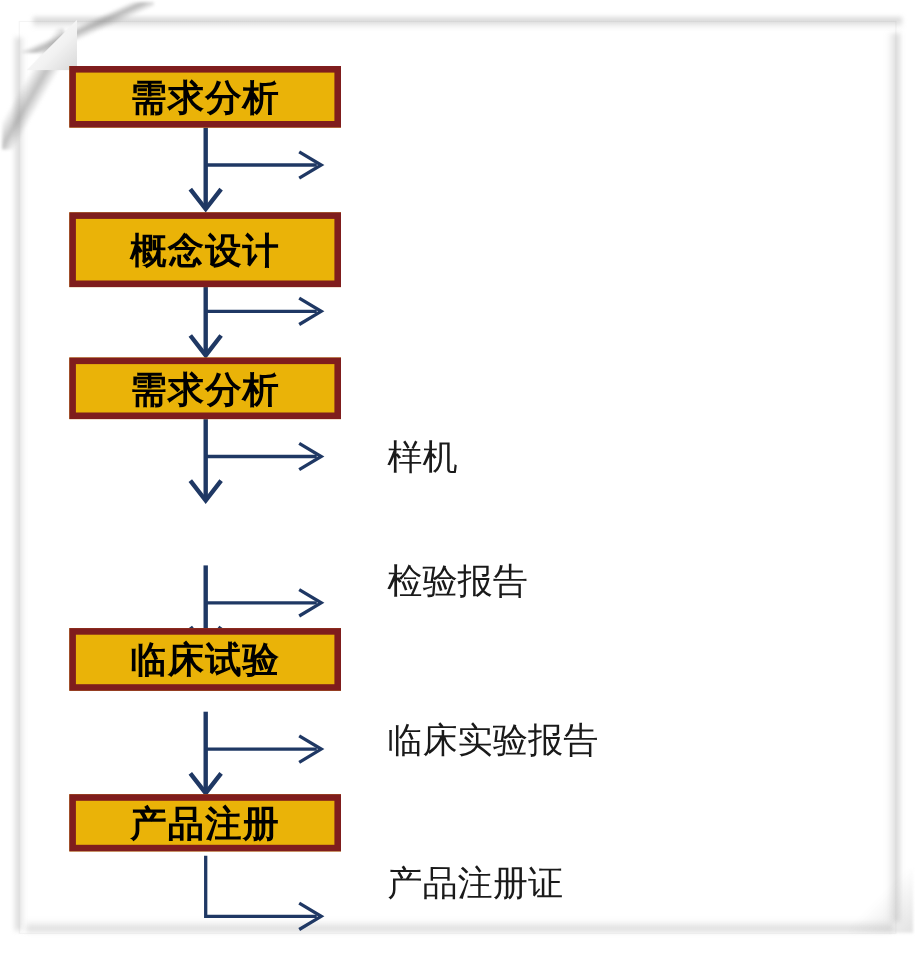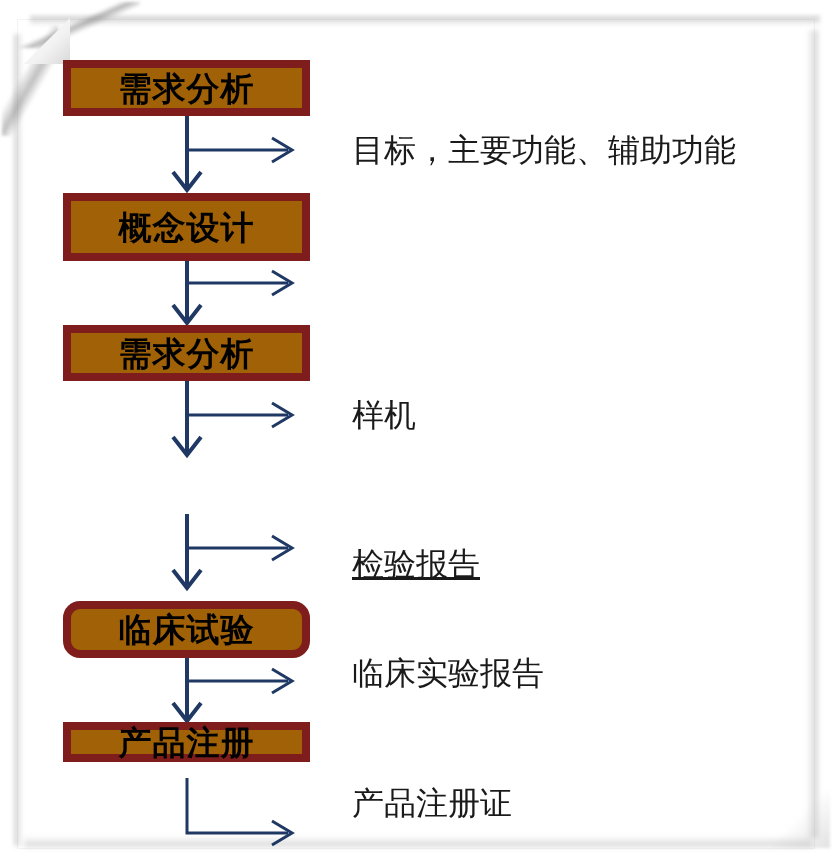--- a/index.html
+++ b/index.html
@@ -114,22 +114,22 @@
   .flow {
     position: absolute;
     left: 0;
     top: 0;
     width: 832px;
     height: 868px;
   }
   .node {
     position: absolute;
     box-sizing: border-box;
-    border: 8px solid #7f1d1d;
-    background: #a16207;
+    border: 6px solid #7f1d1d;
+    background: #eab308;
     display: flex;
     align-items: center;
     justify-content: center;
   }
   .node-label {
     font-family: "DejaVu Serif", "Liberation Serif", serif;
     font-weight: 700;
     font-size: 33px;
     line-height: 1;
     color: #000000;
@@ -214,33 +214,32 @@
 
     <div class="node" style="left:63px; top:193px; width:247px; height:68px;">
       <span class="node-label">概念设计</span>
     </div>
 
     <div class="node" style="left:63px; top:325px; width:247px; height:56px;">
       <span class="node-label">需求分析</span>
     </div>
 
 
-    <div class="node" style="left:63px; top:601px; width:247px; height:57px;border-radius:17px;">
+    <div class="node" style="left:63px; top:571px; width:247px; height:57px;">
       <span class="node-label">临床试验</span>
     </div>
 
-    <div class="node" style="left:63px; top:722px; width:247px; height:40px;">
+    <div class="node" style="left:63px; top:722px; width:247px; height:52px;">
       <span class="node-label">产品注册</span>
     </div>
 
-    <div class="side-label" style="left:352px; top:134px;">目标，主要功能、辅助功能</div>
 
 
     <div class="side-label" style="left:352px; top:399px;">样机</div>
 
-    <div class="side-label" style="left:352px; top:548px;text-decoration:underline;">检验报告</div>
+    <div class="side-label" style="left:352px; top:512px;">检验报告</div>
 
     <div class="side-label" style="left:352px; top:657px;">临床实验报告</div>
 
     <div class="side-label" style="left:352px; top:787px;">产品注册证</div>
 
   </div>
 </div>
 
 </body></html>

